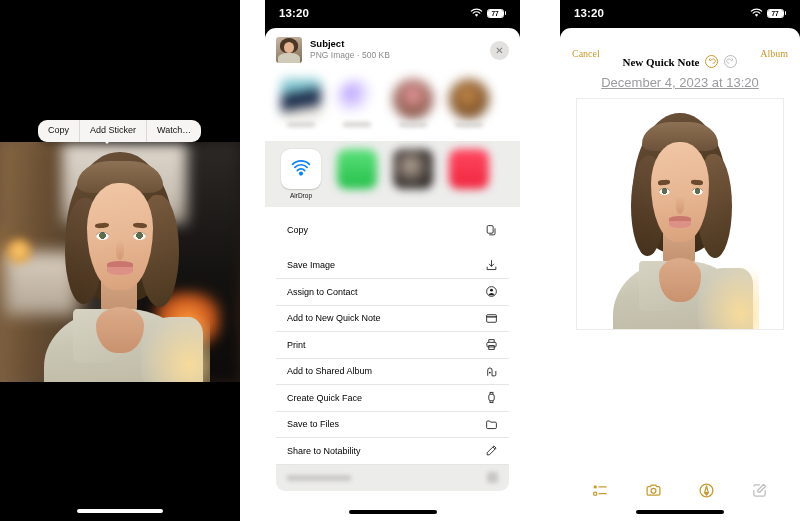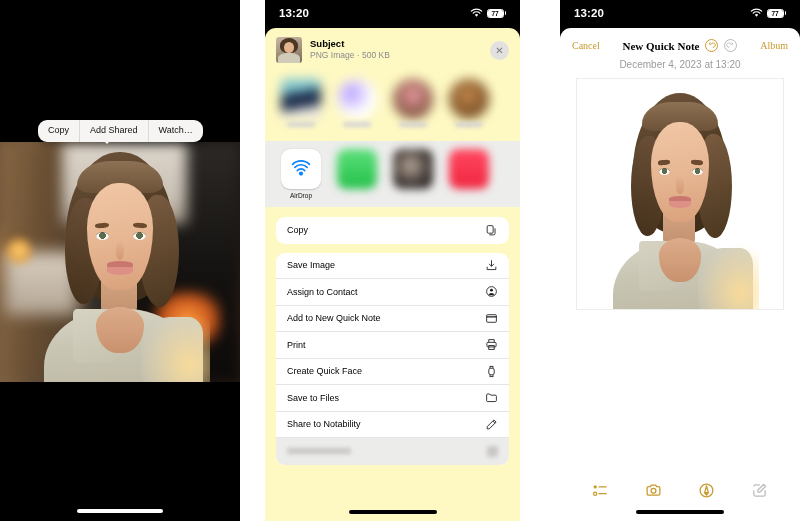--- a/index.html
+++ b/index.html
@@ -87,21 +87,21 @@
   .sb-time { font-size:11.5px; font-weight:bold; letter-spacing:.1px; }
   .sb-right { display:flex; align-items:center; gap:4px; }
   .sb-batt { display:flex; align-items:center; }
   .sb-batt .shell { width:17px; height:9px; border:1px solid #fff; border-radius:2.6px;
      display:flex; align-items:center; justify-content:center; }
   .sb-batt .shell span { font-size:6.5px; font-weight:bold; color:#000; background:#fff;
      width:100%; height:100%; display:flex; align-items:center; justify-content:center; border-radius:1.6px; letter-spacing:-.2px; }
   .sb-batt .nub { width:1.5px; height:4px; background:#fff; border-radius:0 1px 1px 0; margin-left:1px; }
 
   .sheet { position:absolute; left:0; top:28px; width:255px; height:493px;
-     background:#fef9c3; border-radius:11px 11px 0 0; overflow:hidden; }
+     background:#ffffff; border-radius:11px 11px 0 0; overflow:hidden; }
   .sheet-head { display:flex; align-items:center; gap:8px; padding:9px 11px 10px; }
   .sheet-thumb { width:26px; height:26px; border-radius:3px; flex:none; overflow:hidden; position:relative;
      background:linear-gradient(165deg,#c9b9a6,#7d6a55); }
   .sheet-thumb .th-hair { position:absolute; left:16%; top:4%; width:68%; height:56%;
      background:#4b3723; border-radius:50% 50% 40% 40%; }
   .sheet-thumb .th-face { position:absolute; left:29%; top:18%; width:42%; height:44%;
      background:#e3b491; border-radius:46%; }
   .sheet-thumb .th-body { position:absolute; left:8%; top:62%; width:84%; height:42%;
      background:#cfcbb8; border-radius:44% 44% 0 0; }
   .sheet-meta { flex:1; min-width:0; }
@@ -143,27 +143,27 @@
   .act.blurred .ico { width:11px; height:11px; background:#c9c7c5; border-radius:2px; filter:blur(2.2px); }
   .p2-home { position:absolute; left:50%; transform:translateX(-50%); bottom:7px;
      width:88px; height:4px; border-radius:3px; background:#000; z-index:9; }
 
   
   .panel3 { position:absolute; left:560px; top:0; width:240px; height:521px; background:#000; overflow:hidden; }
   .note { position:absolute; left:0; top:28px; width:240px; height:493px;
      background:#fff; border-radius:11px 11px 0 0; overflow:hidden; }
   .note-nav { display:flex; align-items:center; justify-content:space-between; padding:11px 12px 0;font-family:Liberation Serif, serif; }
   .nav-btn { font-size:10px; color:#c99a2e; }
-  .nav-center { display:flex; align-items:flex-end; gap:6px; }
+  .nav-center { display:flex; align-items:flex-end; gap:6px;margin-top:16px; }
   .note-title { font-size:11px; font-weight:bold; color:#000; }
   .circ { width:13px; height:13px; border-radius:50%; border:1px solid #c99a2e;
      display:flex; align-items:center; justify-content:center; color:#c99a2e; }
   .circ.off { border-color:#b9b9bb; color:#b9b9bb; }
   .circ svg { width:9px; height:9px; }
-  .note-date { text-align:center; font-size:10px; color:#9b9b9f; margin-top:7px; }
+  .note-date { text-align:center; font-size:13px; color:#9b9b9f; margin-top:7px;text-decoration:underline; }
 
   .note-img { position:relative; margin:8px auto 0; width:208px; height:232px;
      background:#fff; border:.5px solid #ececec; overflow:hidden; }
   .p3-subj { left:13%; top:1%; width:74%; height:99%; }
 
   .note-tools { position:absolute; left:0; bottom:22px; width:100%;
      display:flex; align-items:center; justify-content:space-around; padding:0 14px; }
   .tool { color:#c99a2e; display:flex; align-items:center; justify-content:center; }
   .tool svg { width:17px; height:17px; }
   .tool.dim { color:#bdbdbf; }
@@ -200,21 +200,21 @@
         <div class="shoulder"></div>
           <div class="shArmR"></div>
         <div class="collarL"></div>
           <div class="chest"></div>
           <div class="glow"></div>
       </div>
     </div>
 
     <div class="p1-menu">
       <div class="mi">Copy</div>
-      <div class="mi">Add Shared</div>
+      <div class="mi">Add Sticker</div>
       <div class="mi">Watch…</div>
     </div>
     <div class="p1-menu-tail"></div>
     <div class="p1-home"></div>
   </div>
 
   <div class="panel2">
     <div class="statusbar">
       <div class="sb-time">13:20</div>
       <div class="sb-right">
@@ -332,20 +332,30 @@
               </svg>
           </span>
         </div>
         <div class="act">
           <span class="lbl">Print</span>
           <span class="ico">
             <svg viewBox="0 0 24 24" fill="none" stroke="#1c1c1e" stroke-width="1.6">
                 <path d="M7 8V3h10v5"></path>
                 <rect x="3.5" y="8" width="17" height="8.5" rx="2"></rect>
                 <rect x="7" y="14" width="10" height="7"></rect>
+              </svg>
+          </span>
+        </div>
+        <div class="act">
+          <span class="lbl">Add to Shared Album</span>
+          <span class="ico">
+            <svg viewBox="0 0 24 24" fill="none" stroke="#1c1c1e" stroke-width="1.6">
+                <path d="M5 20V9.5a4 4 0 0 1 8 0V20"></path>
+                <path d="M13 20h5a2 2 0 0 0 2-2v-7"></path>
+                <circle cx="9" cy="14" r="1.6" fill="#1c1c1e" stroke="none"></circle>
               </svg>
           </span>
         </div>
         <div class="act">
           <span class="lbl">Create Quick Face</span>
           <span class="ico">
             <svg viewBox="0 0 24 24" fill="none" stroke="#1c1c1e" stroke-width="1.6">
                 <rect x="7" y="6" width="10" height="12" rx="3.4"></rect>
                 <path d="M9.5 6 9 2.6h6L14.5 6"></path>
                 <path d="M9.5 18 9 21.4h6L14.5 18"></path>

